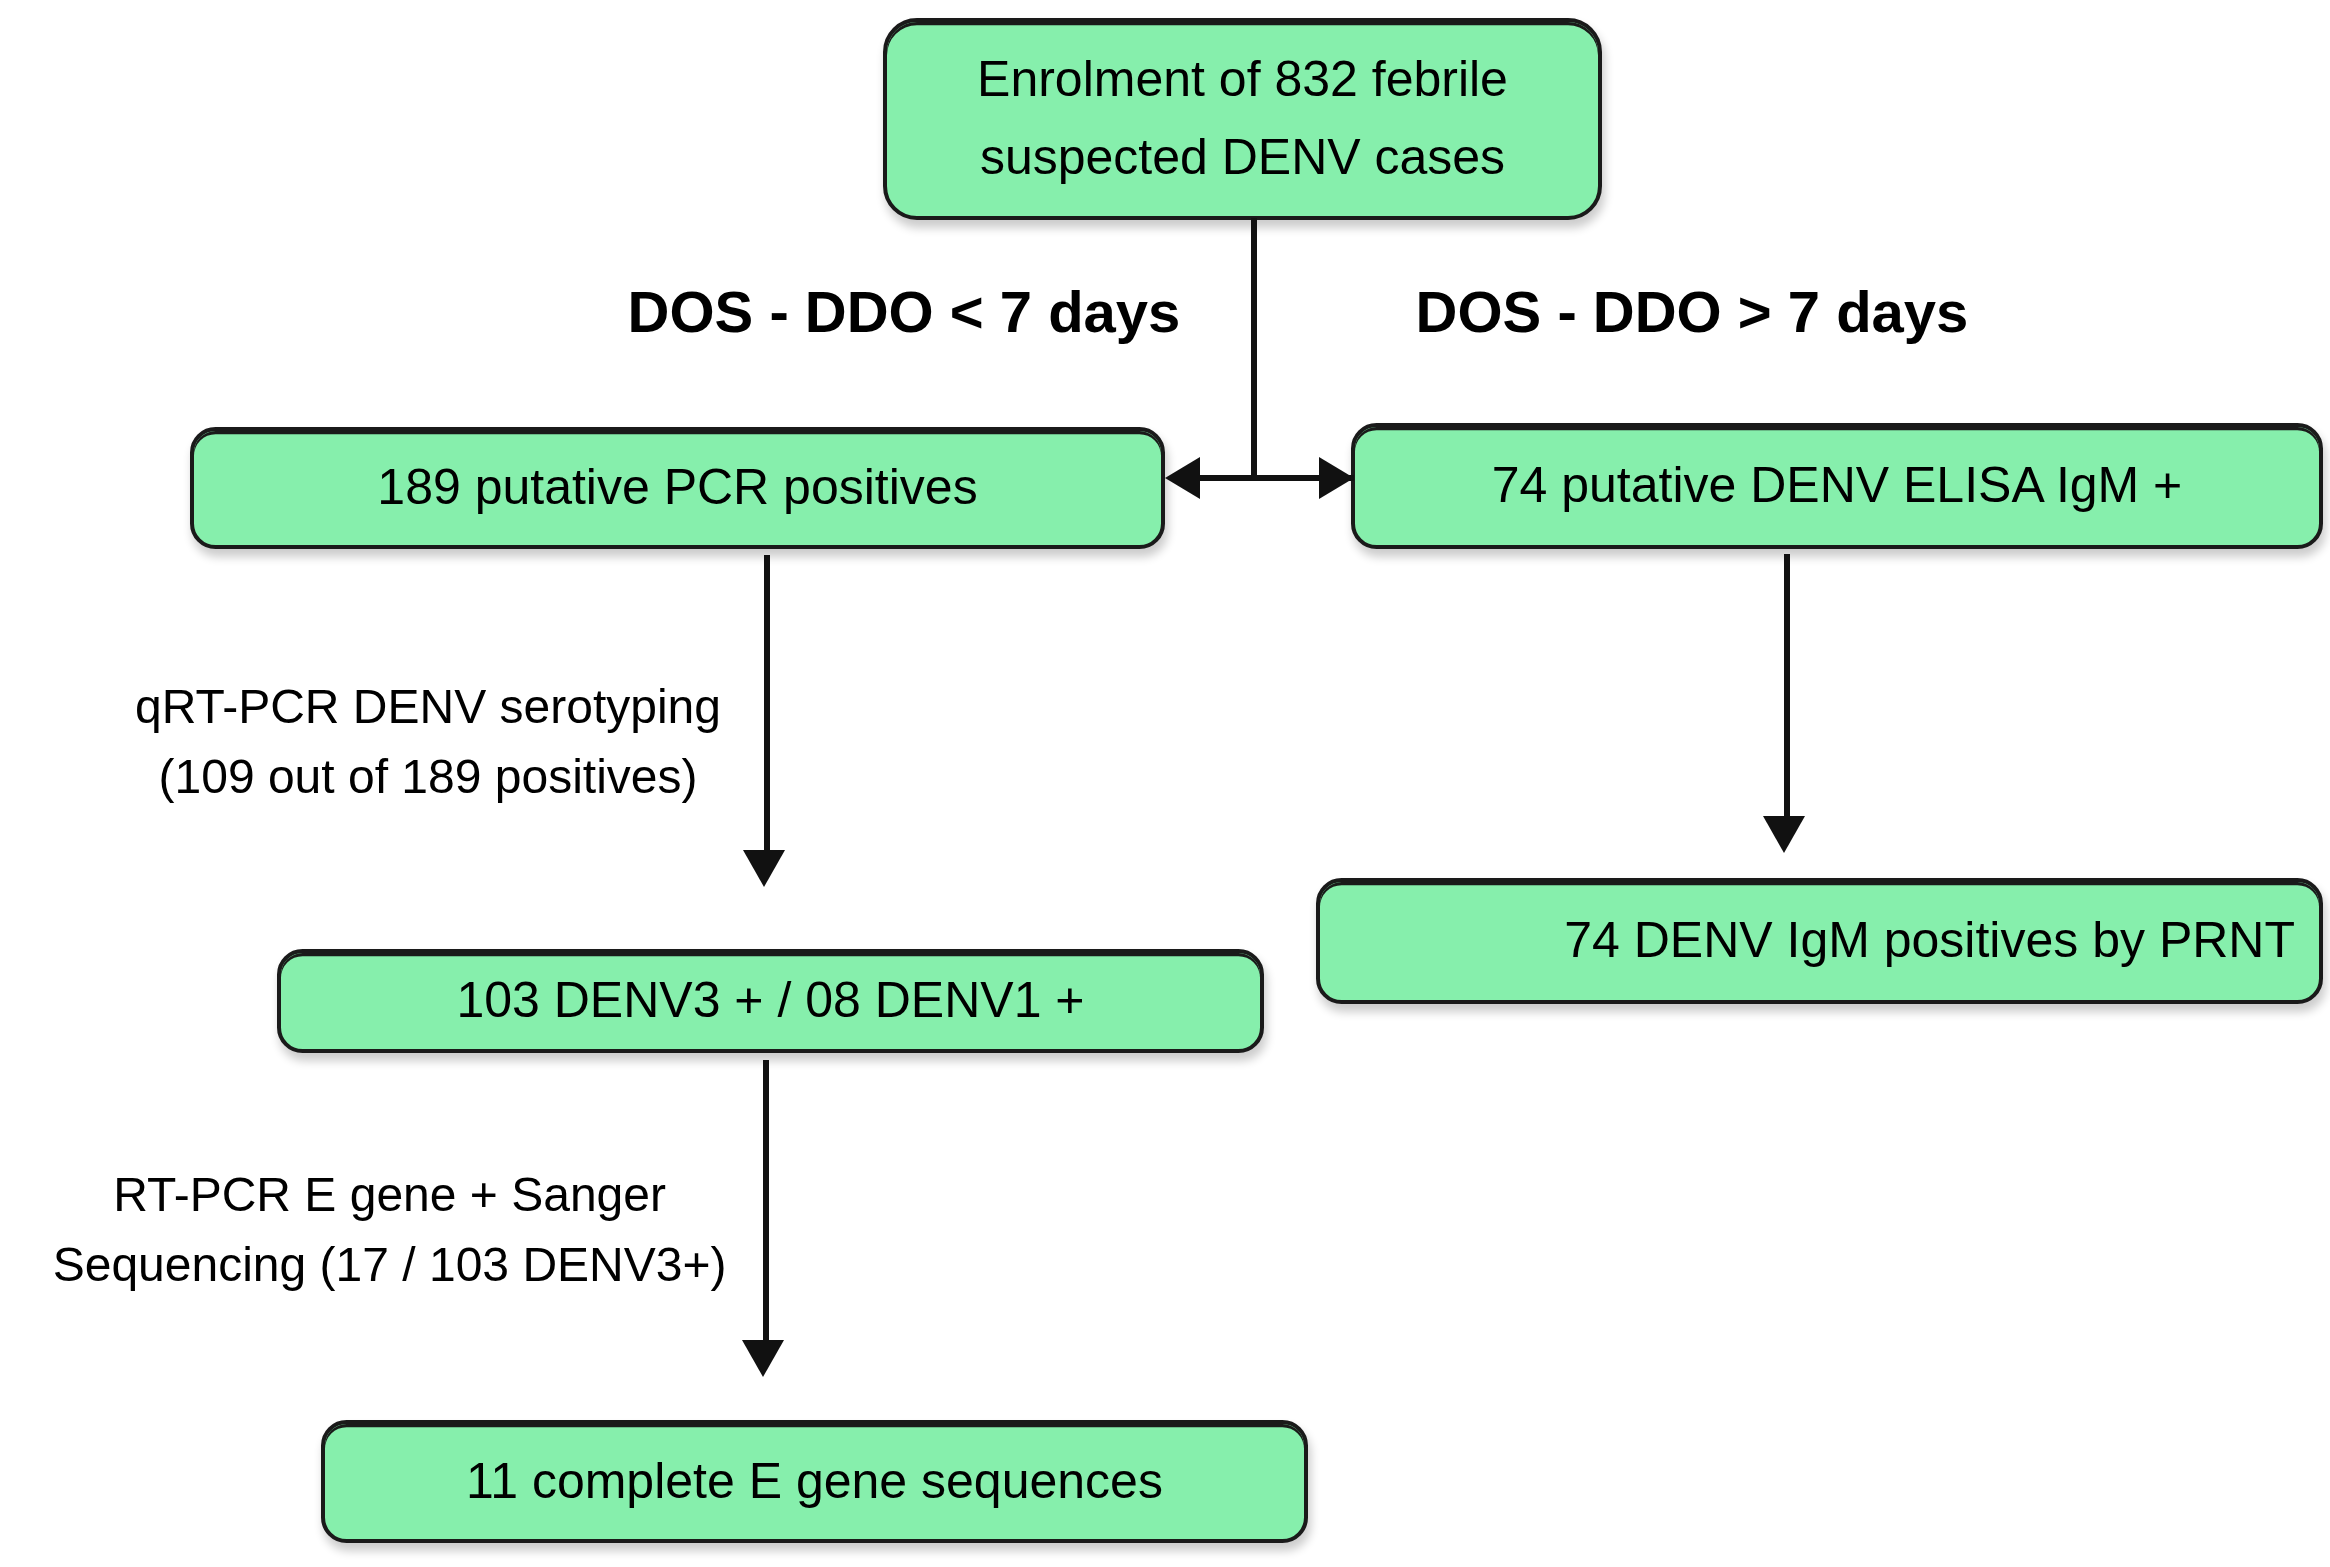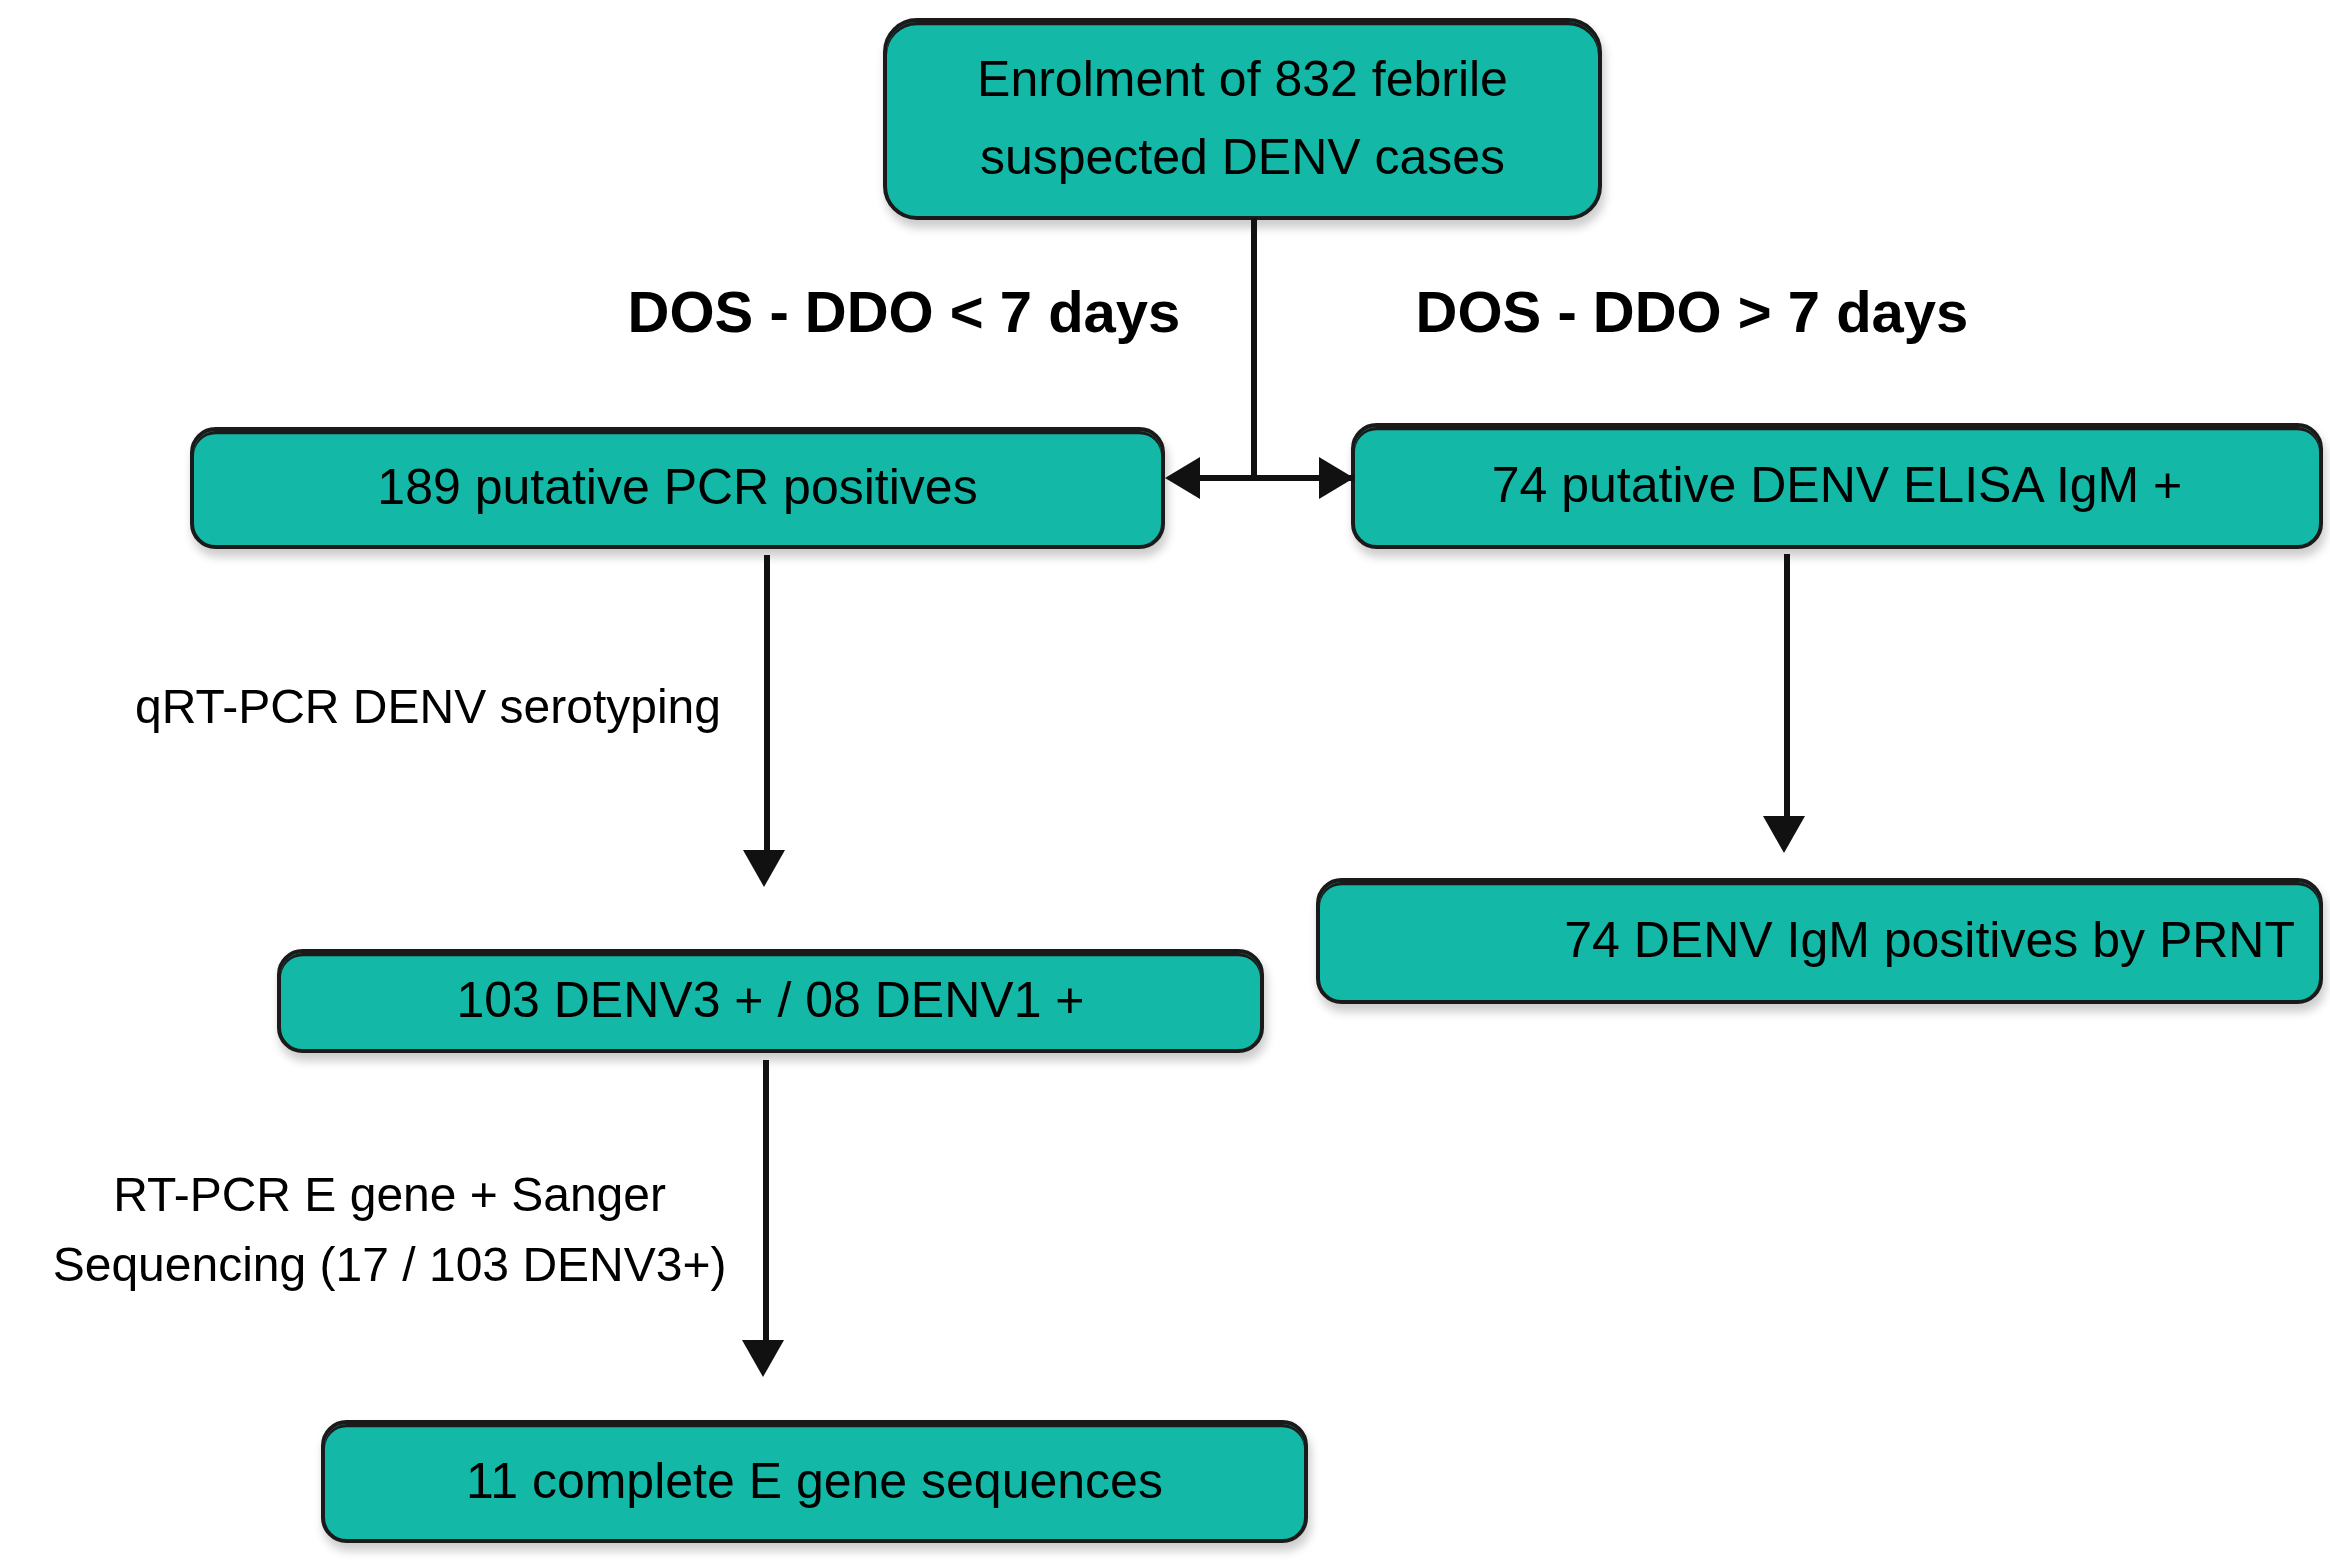--- a/index.html
+++ b/index.html
@@ -12,21 +12,21 @@
     width: 2330px;
     height: 1568px;
     background: #ffffff;
     font-family: "Liberation Sans", sans-serif;
     color: #000000;
     overflow: hidden;
   }
   
   .node {
     position: absolute;
-    background: #14b8a6;
+    background: #86efac;
     border: 4px solid #1a1a1a;
     border-radius: 25.6px;
     display: flex;
     align-items: center;
     justify-content: center;
     text-align: center;
     font-size: 50px;
     line-height: 1.55;
     box-shadow: inset 0 3.2px 0 #1a1a1a, 2.4px 7.2px 9.6px rgba(0,0,0,0.20);
     box-sizing: border-box;
@@ -135,20 +135,21 @@
 
   <div class="node node-sequences">
     <span>11 complete E gene sequences</span>
   </div>
 
   <div class="branch-label branch-left">DOS - DDO &lt; 7 days</div>
   <div class="branch-label branch-right">DOS - DDO &gt; 7 days</div>
 
   <div class="edge-label edge-label-serotyping">
     <div>qRT-PCR DENV serotyping</div>
+    <div>(109 out of 189 positives)</div>
   </div>
 
   <div class="edge-label edge-label-sequencing">
     <div>RT-PCR E gene + Sanger</div>
     <div>Sequencing (17 / 103 DENV3+)</div>
   </div>
 
   <div class="line line-top-vertical"></div>
   <div class="line line-horizontal"></div>
   <div class="line line-left-vertical-1"></div>

